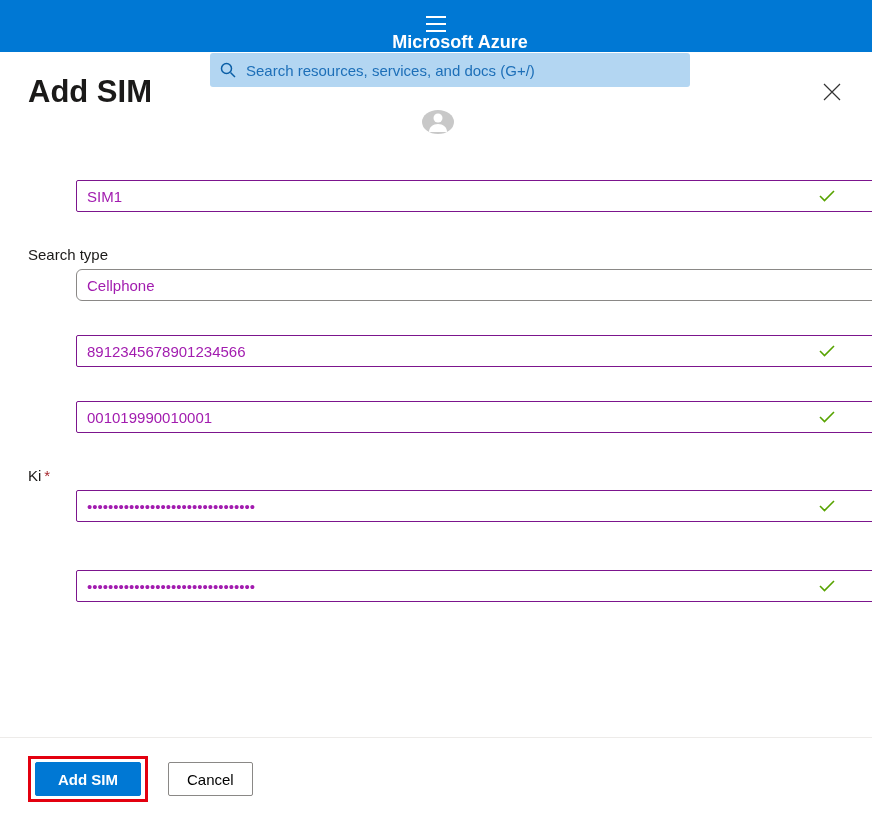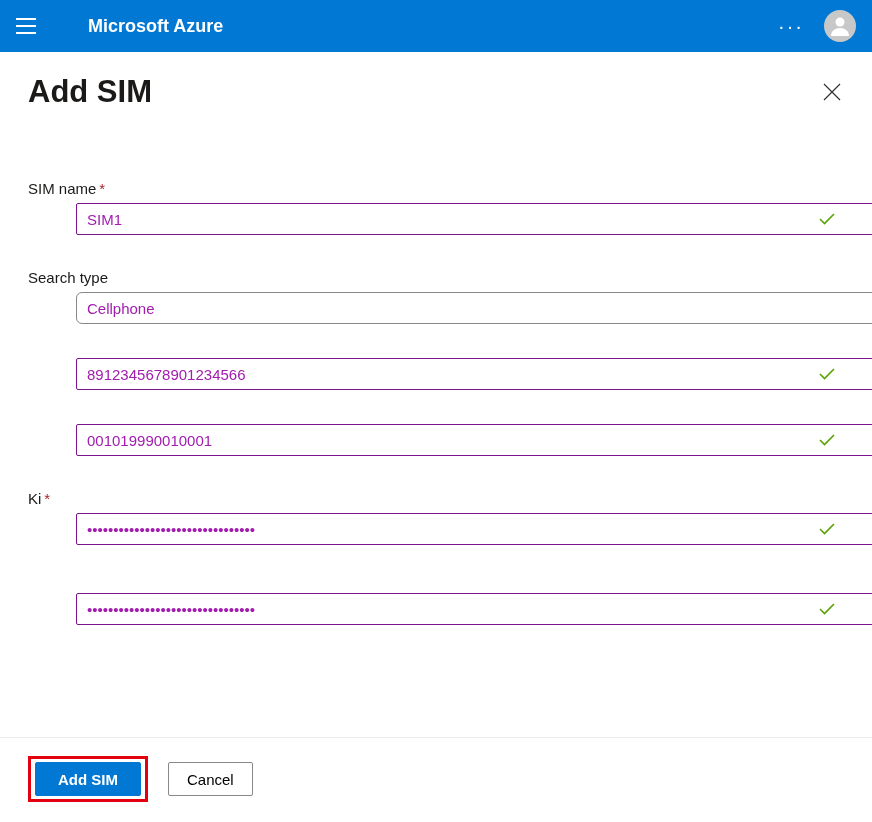--- a/index.html
+++ b/index.html
@@ -1,19 +1,19 @@
 <!DOCTYPE html>
 <html><head>
 <meta charset="utf-8">
 <style>
   * { box-sizing: border-box; margin: 0; padding: 0; }
   html, body { width: 872px; height: 822px; font-family: "Segoe UI", Arial, sans-serif; background: #ffffff; overflow: hidden; }
 
   
-  .topbar { width: 100%; height: 52px; background: #0078d4; display: flex; align-items: center; padding: 16px 12px; color: #fff; }
+  .topbar { width: 100%; height: 52px; background: #0078d4; display: flex; align-items: center; padding: 16px 12px; color: #fff; flex-direction: column; }
   .hamburger { width: 28px; height: 28px; display: flex; align-items: center; justify-content: center; cursor: pointer; }
   .brand { font-size: 18px; font-weight: 600; margin-left: 48px; white-space: nowrap; }
   .searchwrap { flex: 1; margin-left: 38px; margin-right: 10px; }
   .searchbox { width: 480px; height: 34px; background: #b3d6f2; border-radius: 3px; display: flex; align-items: center; padding: 0 10px; position: relative; }
   .searchbox .sicon { color: #0a5ea6; margin-right: 10px; display:flex; align-items:center; }
   .searchbox input { border: none; background: transparent; outline: none; font-size: 15px; color: #0a5ea6; width: 100%; }
   .searchbox input::placeholder { color: #1d6fb8; }
   .dots { color:#fff; font-size:20px; letter-spacing:2px; padding:0 12px; cursor:pointer; margin-left:auto; }
   .avatar { width:32px; height:32px; border-radius:50%; background:#c8c8c8; display:flex; align-items:center; justify-content:center; margin-left:8px; margin-right:4px; }
 
@@ -43,20 +43,31 @@
 </head>
 <body>
 
 <div class="topbar">
   <div class="hamburger">
     <svg width="20" height="16" viewBox="0 0 20 16">
         <path d="M0 1h20M0 8h20M0 15h20" stroke="#fff" stroke-width="2"></path>
       </svg>
   </div>
   <div class="brand">Microsoft Azure</div>
+  <div class="searchwrap">
+    <div class="searchbox">
+      <span class="sicon">
+        <svg width="16" height="16" viewBox="0 0 16 16">
+            <circle cx="6.5" cy="6.5" r="5" stroke="#0a5ea6" stroke-width="1.5" fill="none"></circle>
+            <line x1="10.5" y1="10.5" x2="15" y2="15" stroke="#0a5ea6" stroke-width="1.5"></line>
+          </svg>
+      </span>
+      <input type="text" placeholder="Search resources, services, and docs (G+/)" style="">
+    </div>
+  </div>
   <div class="dots">···</div>
   <div class="avatar">
     <svg width="24" height="24" viewBox="0 0 24 24">
         <circle cx="12" cy="8" r="4.5" fill="#fff"></circle>
         <path d="M3 22c0-5 4-8 9-8s9 3 9 8" fill="#fff"></path>
       </svg>
   </div>
 </div>
 
 <div class="blade-header">
@@ -64,21 +75,20 @@
   <div class="close-icon">
     <svg width="18" height="18" viewBox="0 0 18 18">
         <path d="M1 1l16 16M17 1L1 17" stroke="#333" stroke-width="1.2"></path>
       </svg>
   </div>
 </div>
 
 <div class="form-area">
 
   <div class="field">
-    <label class="flabel"><span>SIM name</span><span class="req">*</span></label>
     <div class="inputrow">
       <input class="tinput" type="text" value="SIM1" style="">
       <span class="check">
           <svg width="18" height="18" viewBox="0 0 18 18">
             <path d="M2 9l4.5 4.5L16 4" stroke="#57a300" stroke-width="1.6" fill="none"></path>
           </svg>
         </span>
     </div>
   </div>
 

